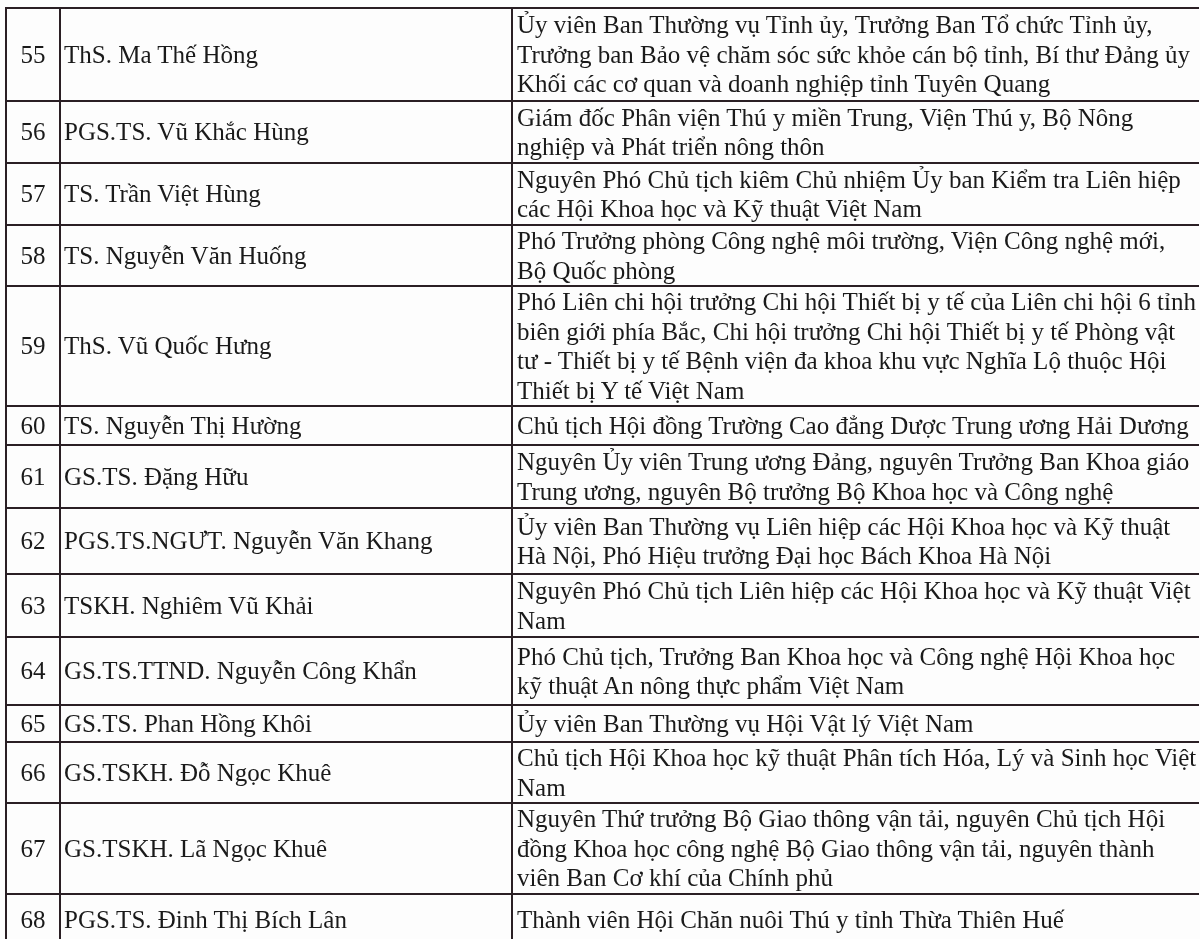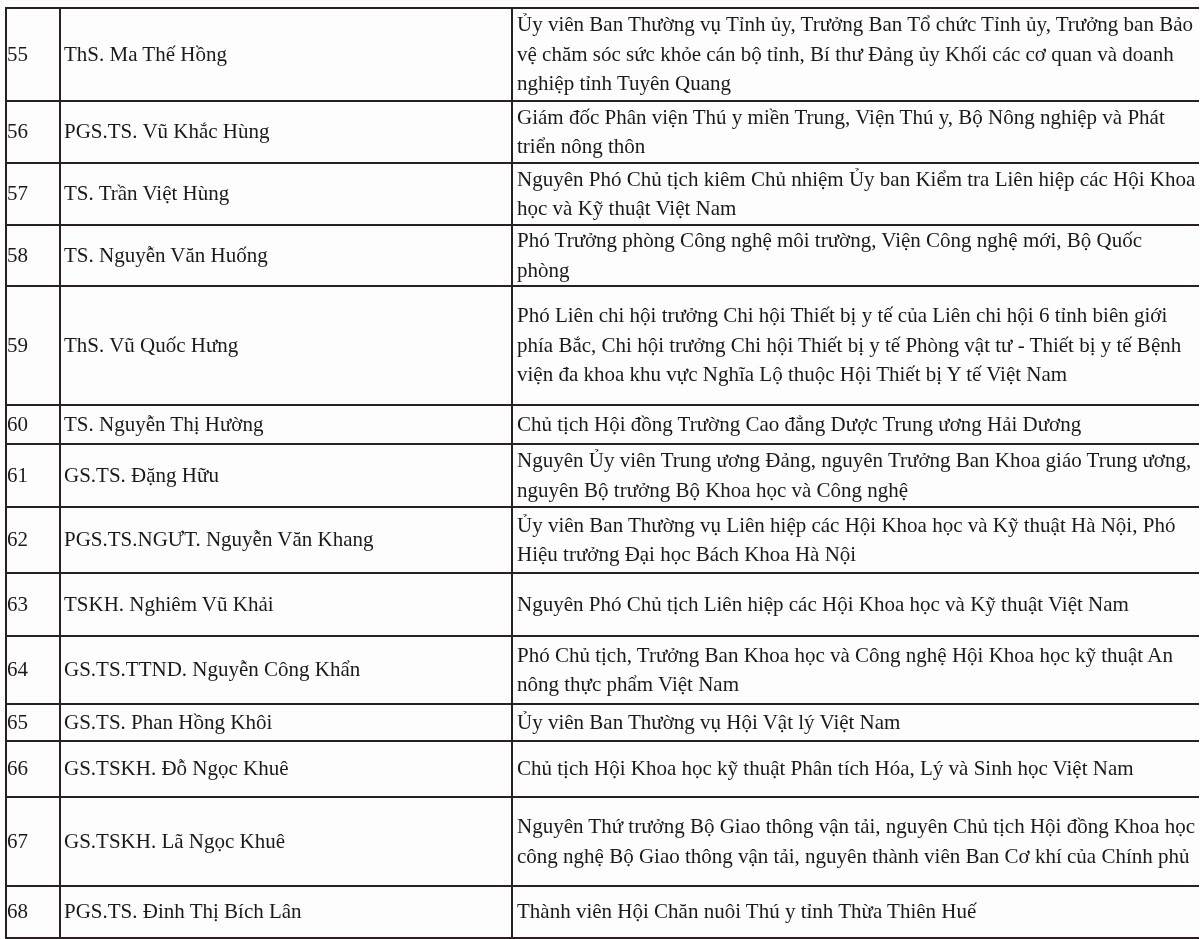--- a/index.html
+++ b/index.html
@@ -4,22 +4,22 @@
 <style>
   html, body { margin: 0; padding: 0; background: #fdfdfd; }
   body { width: 1200px; height: 939px; overflow: hidden; position: relative;
          font-family: "Liberation Serif", "DejaVu Serif", serif; color: #1a1a1a; }
   .page { position: absolute; left: 5px; top: 7px; width: 1192px; }
   table { border-collapse: collapse; table-layout: fixed; width: 1193px; }
   col.c-num { width: 54px; }
   col.c-name { width: 452px; }
   col.c-pos { width: 687px; }
   td { border: 2px solid #2a1f24; padding: 0; vertical-align: middle;
-       font-size: 21px; line-height: 29.5px; }
-  td.num { }
+       font-size: 25px; line-height: 29.5px; }
+  td.num { text-align: center; }
   td.name { padding-left: 3px; white-space: nowrap; }
   td.pos { padding-left: 4px; padding-right: 2px; border-right: none; }
   .clip { height: 8px; }
   .clip td { border-bottom: none; }
 </style>
 </head>
 <body>
 
 <div class="page">
   <table>

